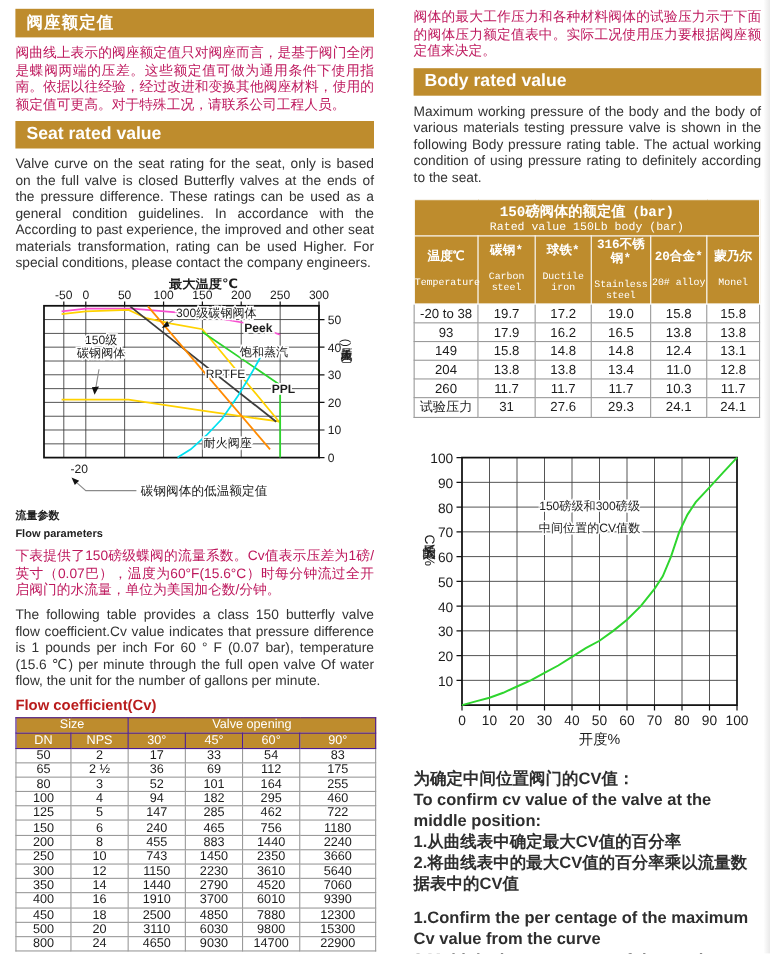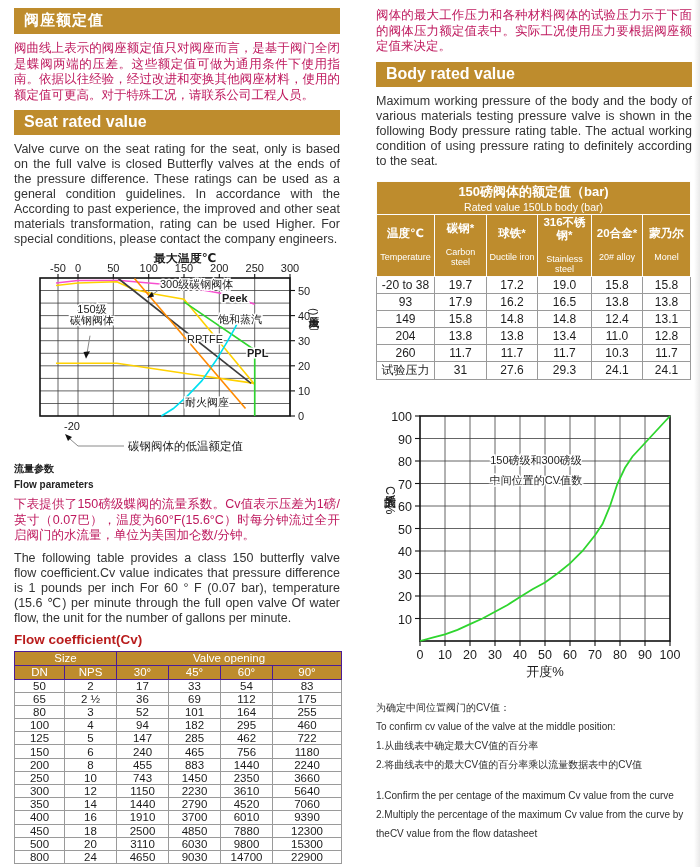--- a/index.html
+++ b/index.html
@@ -13,39 +13,39 @@
   .gold-bar{background:#BE8C2D;color:#fff;font-weight:bold;padding:3px 10px 4px;margin:0 0 7px 0;}
   .gold-bar.zh{font-size:15px;letter-spacing:1px;}
   .gold-bar.en{font-size:16px;}
   .para{text-align:justify;margin:0 0 6px 0;}
   .para.zh{font-size:12.5px;line-height:15.5px;color:#be185d;margin-bottom:7px;}
   .para.en{font-size:12.5px;line-height:15px;color:#333;}
   .flow-title{font-weight:bold;font-size:10px;line-height:16px;margin:2px 0 4px 0;color:#222;}
   .cv-heading{font-weight:bold;font-size:13.5px;margin:6px 0 4px 0;color:#b91c1c;}
   table{border-collapse:collapse;table-layout:fixed;}
   .rating-table{width:314px;margin-top:12px;margin-bottom:26px;}
-  .rating-table th{background:#BE8C2D;color:#fff;border:1px solid #fcfcfc;padding:1px 0;text-align:center;vertical-align:middle;}
+  .rating-table th{background:#BE8C2D;color:#fff;border:1px solid #fcfcfc;padding:1px 0;text-align:center;vertical-align:middle;font-family:Liberation Mono, monospace;}
   .rating-table td{border:1px solid #9a9a9a;text-align:center;font-size:12px;color:#1c1c1c;height:16px;padding:0;margin-left:34px;}
   .t-zh{font-size:13px;font-weight:bold;}
   .t-en{font-size:10.5px;font-weight:normal;}
   .h-zh{font-size:11.5px;font-weight:bold;line-height:1.2;}
   .h-en{font-size:9px;font-weight:normal;line-height:1.1;margin-top:12px;}
   .cv-table{width:327px;}
   .cv-table th{background:#BE8C2D;color:#fff;border:1px solid #4c1d95;font-size:11.5px;font-weight:normal;height:13px;padding:0;text-align:center;}
   .cv-table td{border:1px solid #9a9a9a;text-align:center;font-size:11.5px;color:#1c1c1c;height:12.2px;padding:0;}
   .chart{margin:0;}
   .chart svg text{font-family:"Liberation Sans","DejaVu Sans",sans-serif;fill:#1c1c1c;}
   .grid{stroke:#3d3d3d;stroke-width:0.8;}
   .boxline{fill:none;stroke:#111;stroke-width:1.6;}
   .tick{stroke:#111;stroke-width:1.1;}
   .lbl{font-size:11px;stroke:#fff;stroke-width:3px;paint-order:stroke;}
   .lblb{font-weight:bold;}
   .ann{stroke:#8a8a8a;stroke-width:1;fill:none;}
   .notes{margin-top:8px;}
-  .note-line{font-size:10px;line-height:19px;color:#2e2e2e;}
+  .note-line{font-size:15px;line-height:19px;color:#2e2e2e;font-weight:bold;}
   .note-gap{height:12px;}
 </style>
 </head>
 <body>
 
 <div class="page">
   <div class="scan-edge"></div>
 
   <div class="col col-left">
     <div class="gold-bar zh">

